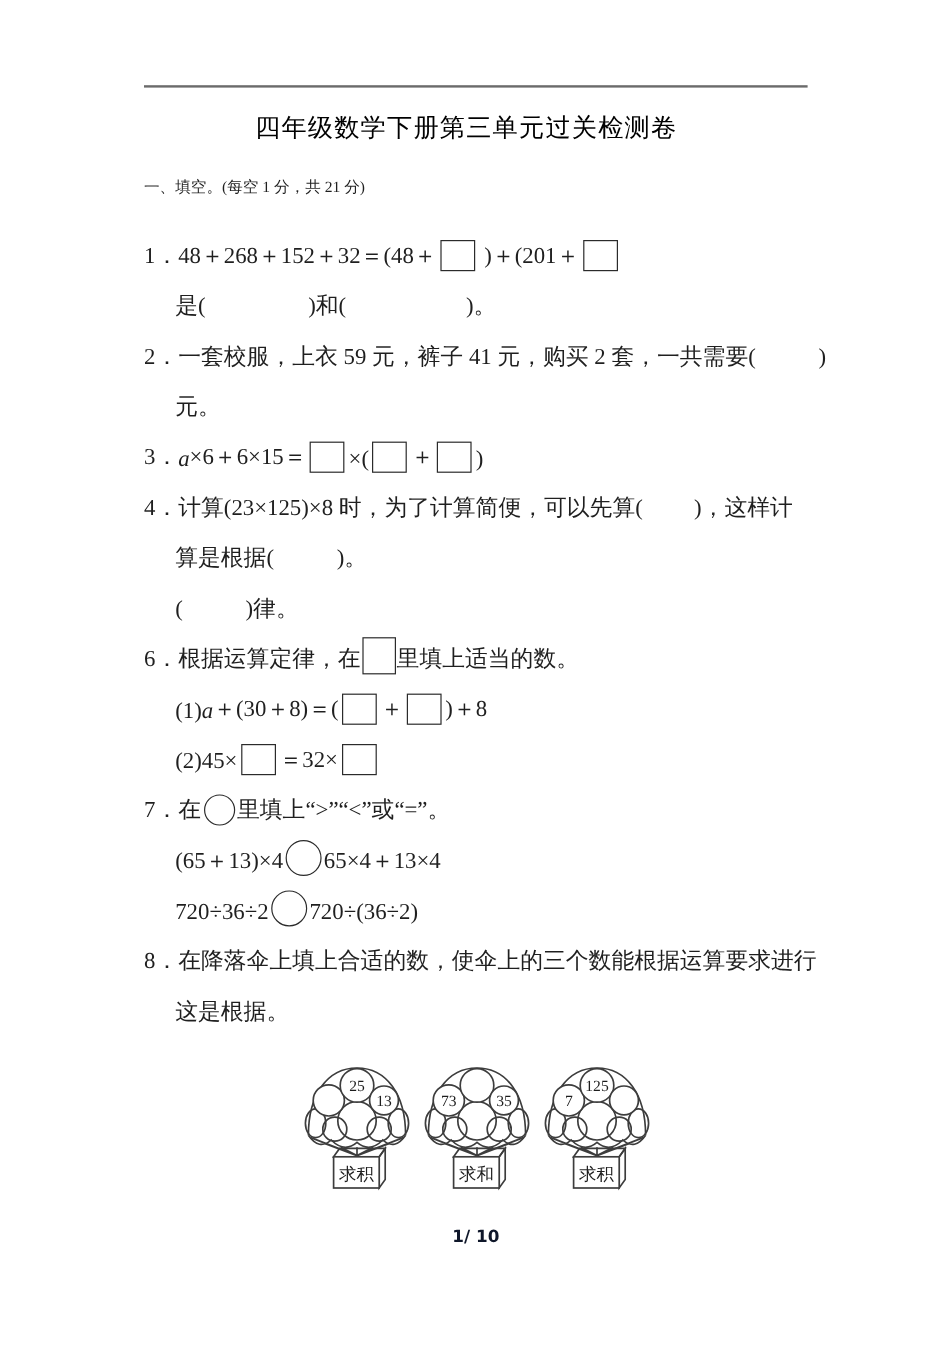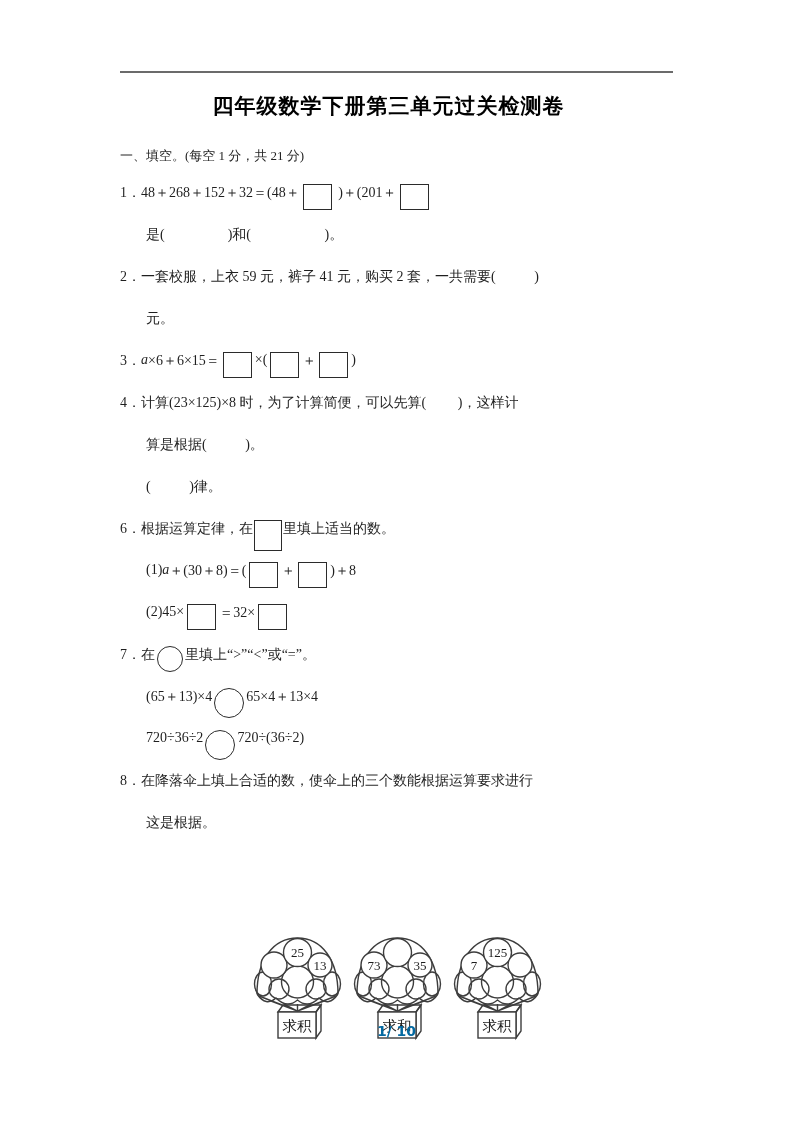--- a/index.html
+++ b/index.html
@@ -5,49 +5,49 @@
   html,body { margin:0; padding:0; background:#fff; }
   .page {
     position:relative; width:793px; height:1122px; background:#ffffff;
     font-family:"Liberation Serif","DejaVu Serif",serif; color:#1f1f1f;
     overflow:hidden;
   }
   .rule { position:absolute; left:120px; top:71px; width:553px; height:2px; background:#6b6b6b; }
   .title {
     position:absolute; left:0; right:16px; top:92px; margin:0; text-align:center;
     font-family:"Liberation Sans","DejaVu Sans",sans-serif;
-    font-size:21px; font-weight:700; color:#000; letter-spacing:1px;
+    font-size:21px; font-weight:400; color:#000; letter-spacing:1px;
   }
   .heading { position:absolute; left:120px; top:147px; font-size:13px; white-space:pre; }
   .content { position:absolute; left:120px; top:184px; width:600px; }
-  .line { height:42px; display:flex; align-items:flex-start; font-size:14px; }
+  .line { height:42px; display:flex; align-items:flex-end; font-size:19px; }
   .line.ind { margin-left:26px; }
   .line span { white-space:pre; }
   .it { font-style:italic; }
   .fbox {
     display:inline-block; flex:0 0 auto; width:29px; height:26px;
     border:1.5px solid #2b2b2b; background:#fff; margin:0 3px; box-sizing:border-box;
   }
   .fbox.lg { width:28px; height:31px; margin:0 1px; }
   .fcircle {
     display:inline-block; flex:0 0 auto; width:30px; height:30px; border-radius:50%;
     border:1.5px solid #2b2b2b; background:#fff; margin:0 2px; box-sizing:border-box;
   }
   .fcircle.sm { width:26px; height:26px; }
-  .chutes { position:absolute; left:249px; top:932px; display:flex; gap:3px; }
+  .chutes { position:absolute; left:249px; top:884px; display:flex; gap:3px; }
   .chute .st { fill:none; stroke:#3d3d3d; stroke-width:1.4; }
   .chute .bub { fill:#ffffff; }
   .chute text {
     fill:#1d1d1d; stroke:none;
     font-family:"Liberation Serif","DejaVu Serif",serif; font-size:13px;
   }
   .chute text.load-label { font-size:14.5px; }
   .footer {
     position:absolute; left:0; right:0; top:1023px; text-align:center;
-    font-family:"DejaVu Sans","Liberation Sans",sans-serif; font-size:14px; font-weight:700; color:#0369a1;
+    font-family:"DejaVu Sans","Liberation Sans",sans-serif; font-size:14px; font-weight:700; color:#0f172a;
   }
 </style>
 </head>
 <body>
 
 <div class="page">
 
   <div class="rule"></div>
 
   <h1 class="title">四年级数学下册第三单元过关检测卷</h1>

